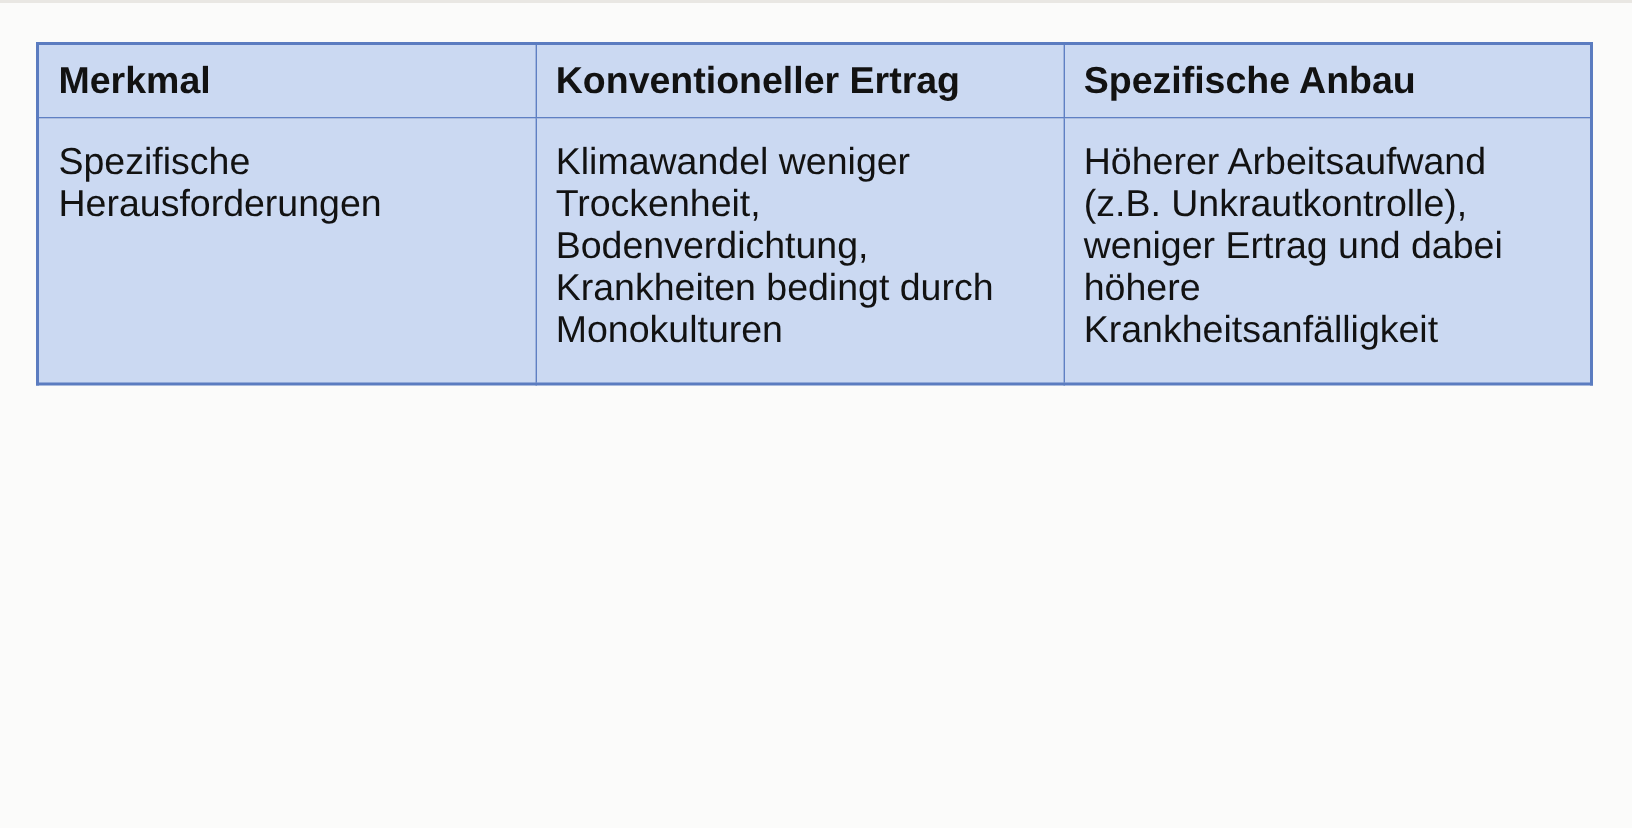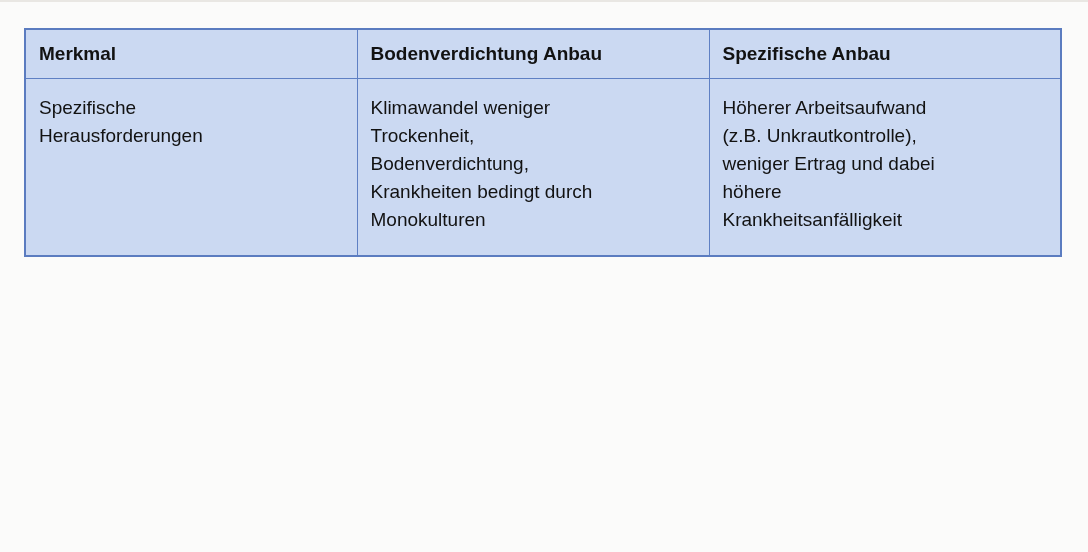--- a/index.html
+++ b/index.html
@@ -23,21 +23,21 @@
     background: #e9e7e3;
   }
   table.cmp {
     position: absolute;
     left: 24px;
     top: 28px;
     border-collapse: collapse;
     table-layout: fixed;
     width: 1036px;
     border: 2px solid #5b7cc0;
-    font-size: 19px;
+    font-size: 25px;
     color: #121212;
   }
   table.cmp col.c1 { width: 332px; }
   table.cmp col.c2 { width: 352px; }
   table.cmp col.c3 { width: 352px; }
   table.cmp th, table.cmp td {
     border: 1.5px solid #5f80c4;
     padding: 10px 13px;
     text-align: left;
     white-space: pre-line;
@@ -66,21 +66,21 @@
 
   <table class="cmp">
     <colgroup>
       <col class="c1">
         <col class="c2">
         <col class="c3">
     </colgroup>
     <thead>
       <tr class="r-head row-blue">
         <th>Merkmal</th>
-        <th>Bodenverdichtung Anbau</th>
+        <th>Konventioneller Ertrag</th>
         <th>Spezifische Anbau</th>
       </tr>
     </thead>
     <tbody>
       <tr class="r-4 row-blue">
         <td>Spezifische
 Herausforderungen</td>
         <td>Klimawandel weniger
 Trockenheit,
 Bodenverdichtung,

